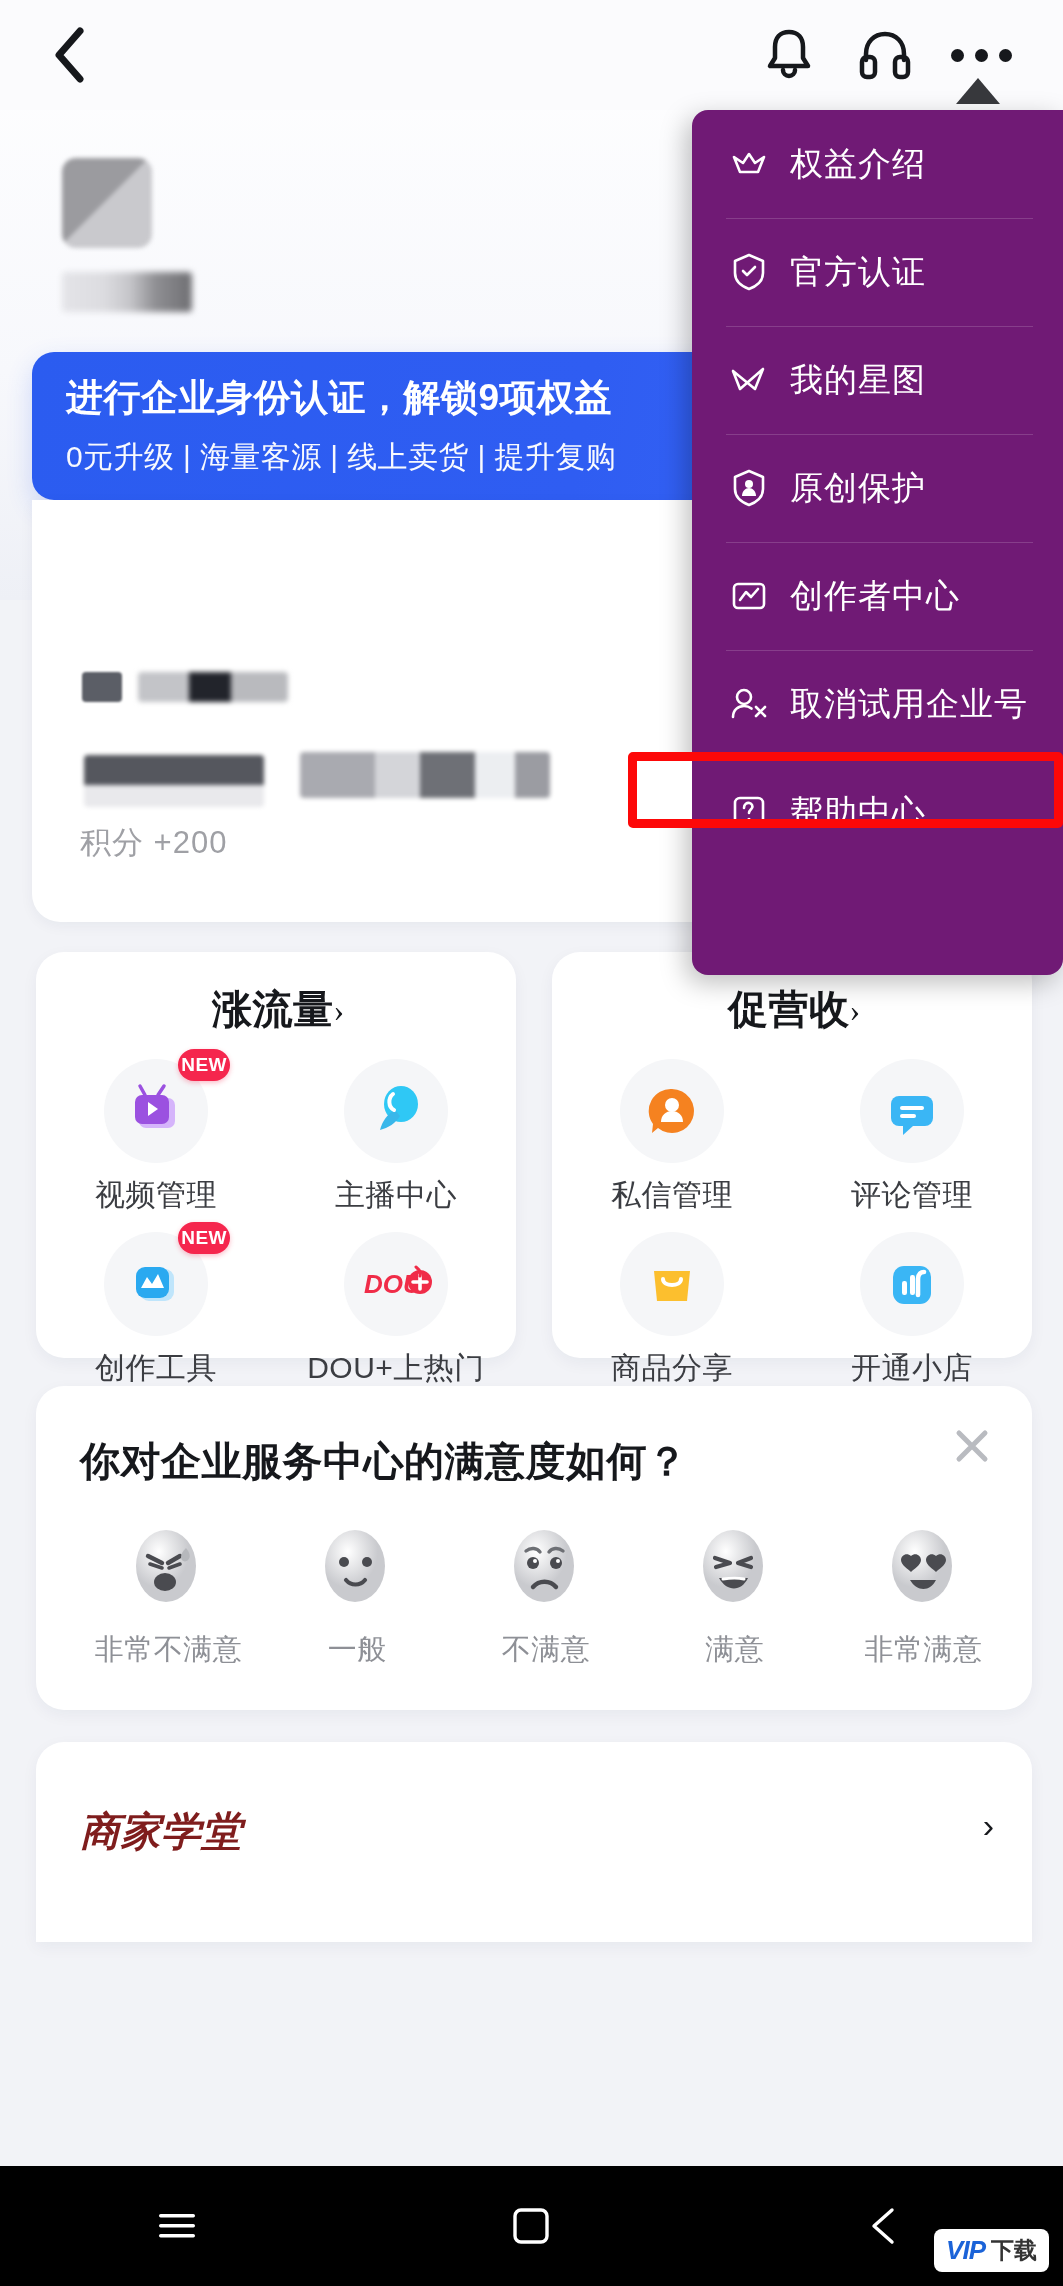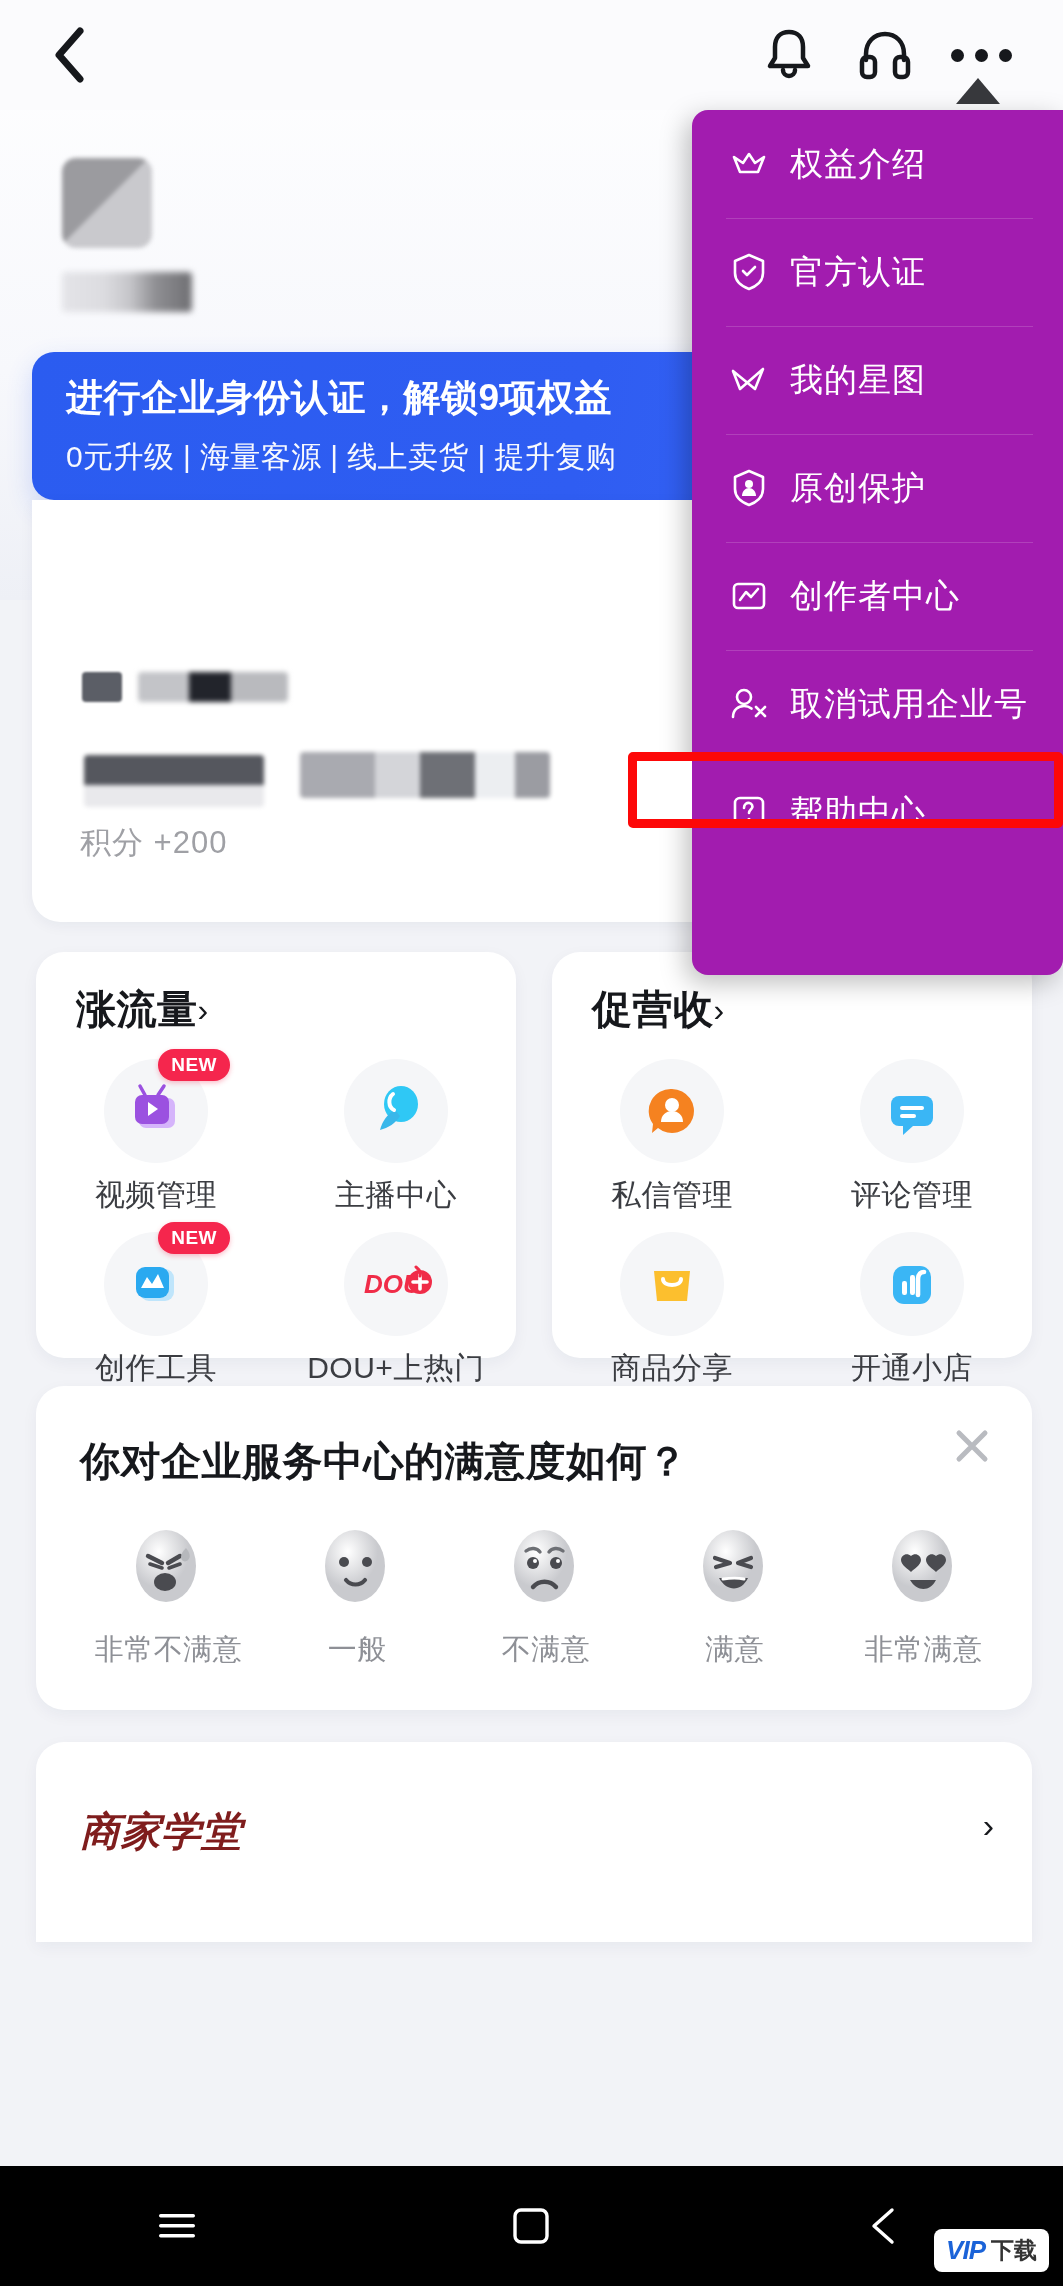--- a/index.html
+++ b/index.html
@@ -100,38 +100,39 @@
   .feat-card {
     position: absolute; top: 952px;
     width: 480px; height: 406px;
     background: #fff; border-radius: 28px;
     box-shadow: 0 5px 16px rgba(20,30,70,.05);
     padding: 30px 0 0 0;
   }
   .feat-left { left: 36px; }
   .feat-right { left: 552px; }
   .feat-head {
-    display: flex; align-items: center; justify-content: flex-start;
+    display: flex; align-items: center; justify-content: center;
     padding: 0 36px 0 40px;
+    font-family: Liberation Serif, serif;
   }
   .feat-title { font-size: 40px; font-weight: 700; color: #16181c; letter-spacing: .5px; }
   .chev { color: #16181c; font-size: 32px; line-height: 1; }
   .grid2 {
     margin-top: 22px;
     display: grid; grid-template-columns: 1fr 1fr; row-gap: 16px;
   }
   .tile { display:flex; flex-direction: column; align-items:center; }
   .tile-icon-wrap { position: relative; width: 104px; height: 104px; }
   .tile-bg { position:absolute; inset:0; border-radius:50%; background:#f5f6f8; }
   .tile-label { margin-top: 12px; font-size: 30px; color: #3b3d42; letter-spacing: .5px; white-space: nowrap; }
   .new-badge {
     position: absolute; right: -22px; top: -10px;
     background: #f5264d; color: #fff;
     font-size: 19px; font-weight: 700;
-    padding: 5px 13px; border-radius: 18px;
+    padding: 5px 3px; border-radius: 18px;
     letter-spacing: .5px; z-index: 3;
     box-shadow: 0 2px 5px rgba(245,38,77,.3);
   }
   .glyph { position:absolute; left:50%; top:50%; transform: translate(-50%,-50%); }
 
   
   .survey-card {
     position: absolute; left: 36px; top: 1386px;
     width: 996px; height: 324px;
     background: #fff; border-radius: 28px;
@@ -156,21 +157,21 @@
     background: #fff; border-radius: 28px 28px 0 0;
     box-shadow: 0 5px 16px rgba(20,30,70,.05);
   }
   .school-title { position: absolute; left: 44px; top: 62px; font-size: 40px; font-weight: 700; color:#7f1d1d; letter-spacing:.5px;font-style:italic; }
   .school-chev { position: absolute; right: 38px; top: 64px; font-size: 34px; color: #16181c; }
 
   
   .menu {
     position: absolute; left: 692px; top: 110px;
     width: 371px; height: 865px;
-    background: #a21caf;
+    background: #701a75;
     border-radius: 16px 0 16px 16px;
     z-index: 30;
     box-shadow: -6px 8px 26px rgba(0,0,0,.25);
   }
   .menu-caret {
     position: absolute; left: 956px; top: 78px;
     width: 0; height: 0;
     border-left: 22px solid transparent;
     border-right: 22px solid transparent;
     border-bottom: 26px solid #37383c;

